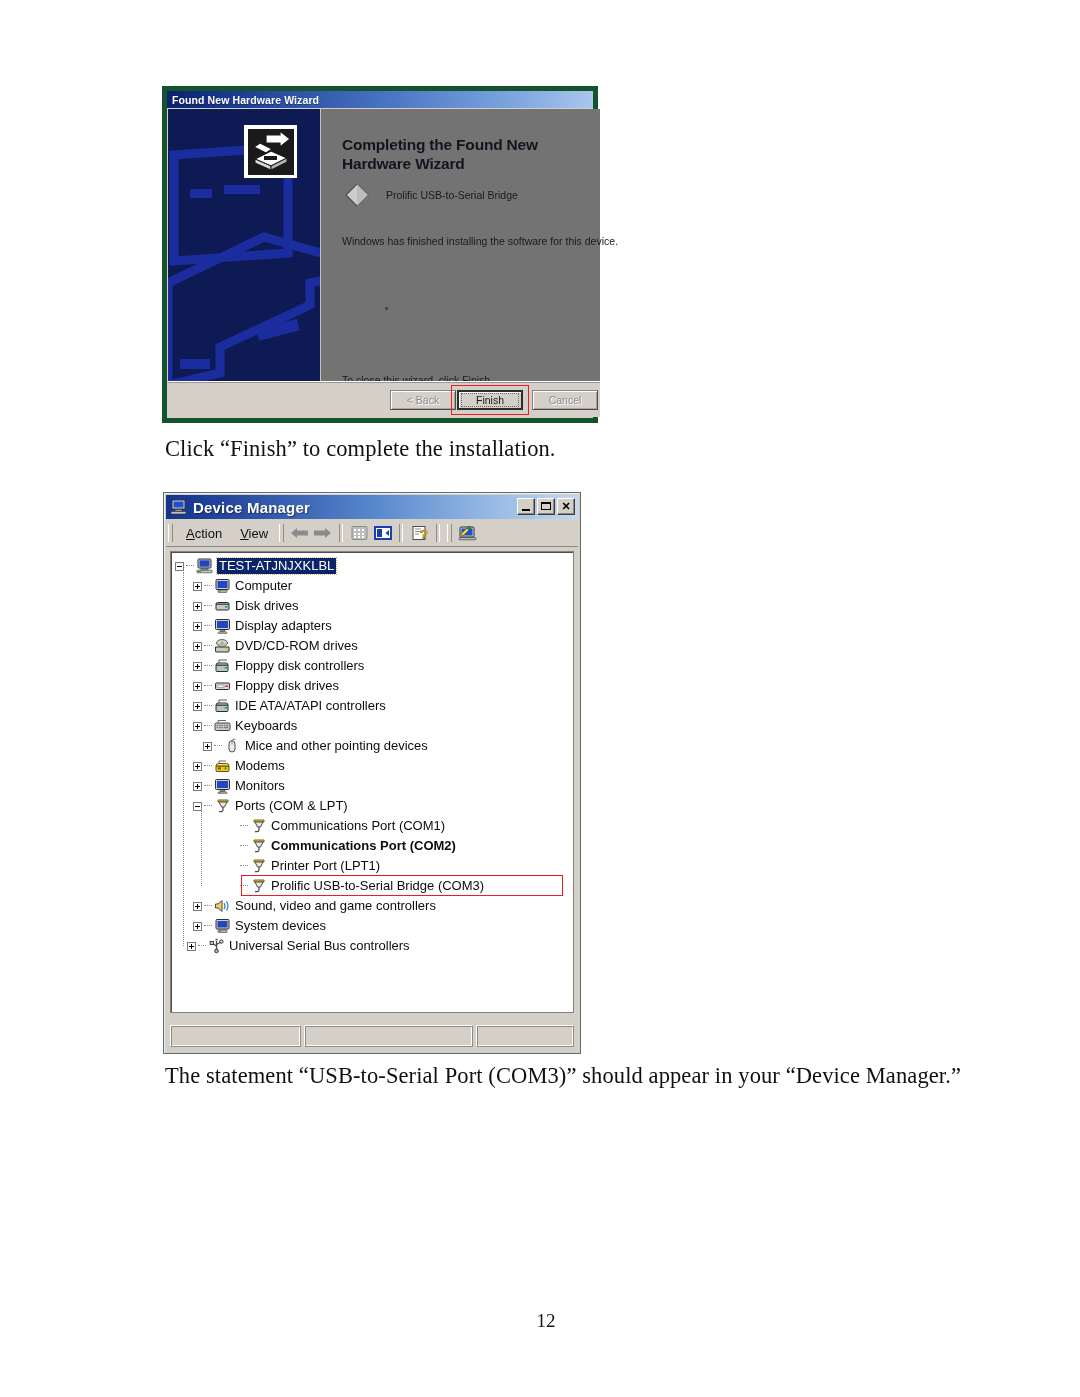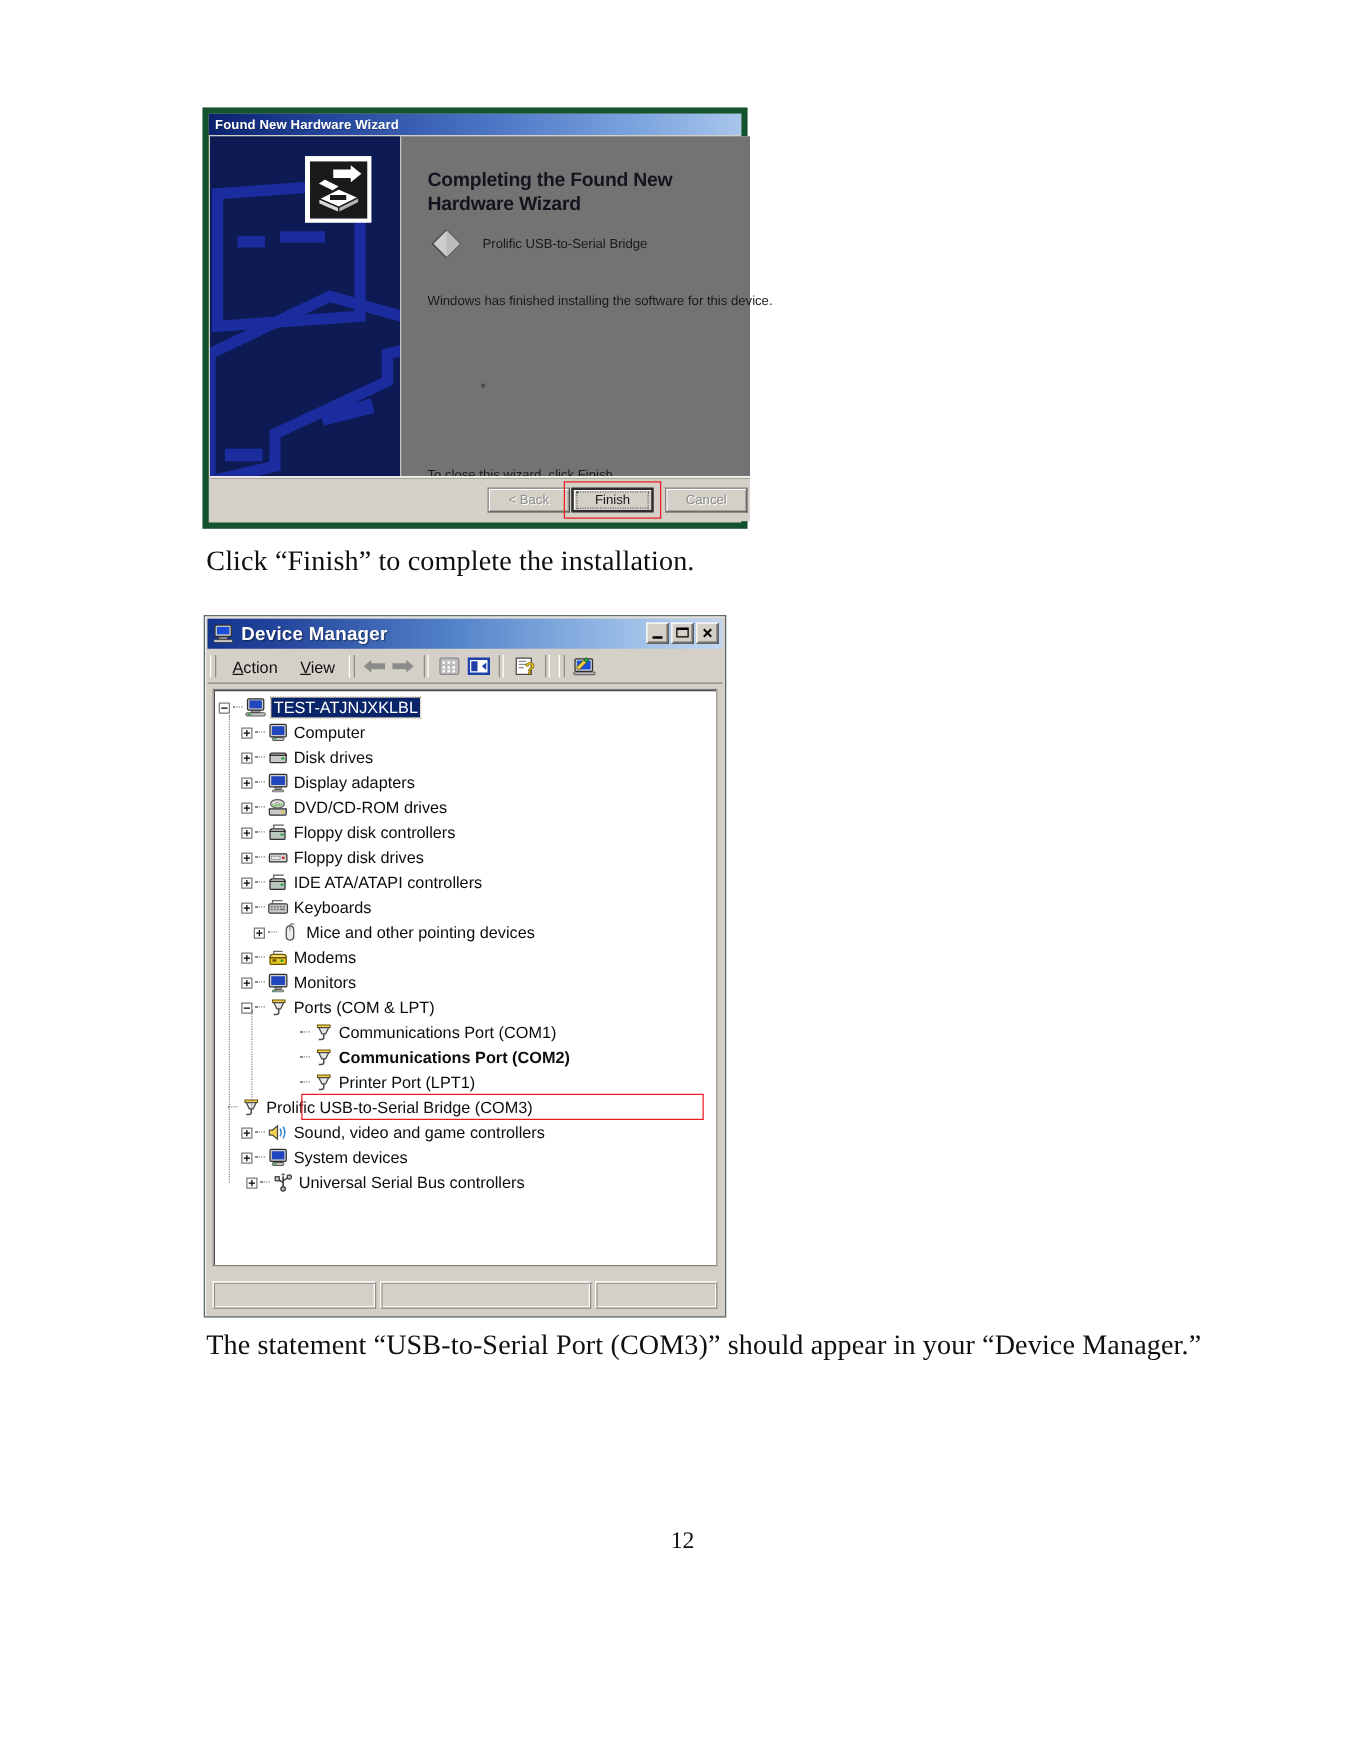--- a/index.html
+++ b/index.html
@@ -23,21 +23,21 @@
     font-size: 22.5px;
     color: #101010;
     white-space: nowrap;
     letter-spacing: 0.1px;
   }
   #caption-finish { left: 165px; top: 436px; }
   #caption-devmgr { left: 165px; top: 1063px; }
   #page-number {
     position: absolute;
     left: 0; right: 0;
-    top: 1222px;
+    top: 1310px;
     text-align: center;
     font-family: "Liberation Serif", serif;
     font-size: 19px;
     color: #151515;
     padding-left: 12px;
   }
 
   
   #wizard-window {
     position: absolute;
@@ -828,21 +828,21 @@
         <div class="tree-row" style="padding-left: 58px;">
           <span class="tree-expander no-box"></span>
           <span class="tree-dots" style="width: 8px;"></span>
           <span class="tree-icon"><svg width="17" height="16" viewBox="0 0 17 16">
               <path d="M4 2 L14 2 L14 4 L4 4 Z" fill="#f2d24a" stroke="#6a5200" stroke-width="0.9"></path>
               <path d="M5 4 L13 4 L10.5 9 L7.5 9 Z" fill="#e6e6e6" stroke="#4a4a4a" stroke-width="1"></path>
               <path d="M9 9 L9 12 Q9 13.6 7 13.6 L5 13.6" fill="none" stroke="#4a4a4a" stroke-width="1.2"></path>
             </svg></span>
           <span class="tree-label">Printer Port (LPT1)</span>
         </div>
-        <div class="tree-row" style="">
+        <div class="tree-row" style="padding-left: 58px;">
           <span class="tree-expander no-box"></span>
           <span class="tree-dots" style="width: 8px;"></span>
           <span class="tree-icon"><svg width="17" height="16" viewBox="0 0 17 16">
               <path d="M4 2 L14 2 L14 4 L4 4 Z" fill="#f2d24a" stroke="#6a5200" stroke-width="0.9"></path>
               <path d="M5 4 L13 4 L10.5 9 L7.5 9 Z" fill="#e6e6e6" stroke="#4a4a4a" stroke-width="1"></path>
               <path d="M9 9 L9 12 Q9 13.6 7 13.6 L5 13.6" fill="none" stroke="#4a4a4a" stroke-width="1.2"></path>
             </svg></span>
           <span class="tree-label">Prolific USB-to-Serial Bridge (COM3)</span>
         </div>
         <div class="tree-row" style="padding-left: 22px;">
@@ -865,21 +865,21 @@
           </span>
           <span class="tree-dots" style="width: 8px;"></span>
           <span class="tree-icon"><svg width="17" height="16" viewBox="0 0 17 16">
               <rect x="2" y="1.5" width="13" height="9.5" rx="1" fill="#cfcfcf" stroke="#2e2e2e" stroke-width="1"></rect>
               <rect x="3.5" y="3" width="10" height="6.5" fill="#2046c0"></rect>
               <rect x="4" y="12" width="9" height="2.4" rx="0.6" fill="#c0c0c0" stroke="#2e2e2e" stroke-width="0.6"></rect>
               <rect x="5" y="12.7" width="2.2" height="1" fill="#19a33a"></rect>
             </svg></span>
           <span class="tree-label">System devices</span>
         </div>
-        <div class="tree-row" style="padding-left: 26px;">
+        <div class="tree-row" style="padding-left: 16px;">
           <span class="tree-expander">
             <span class="h"></span>
             <span class="v"></span>
           </span>
           <span class="tree-dots" style="width: 8px;"></span>
           <span class="tree-icon"><svg width="17" height="16" viewBox="0 0 17 16">
               <path d="M8.5 3 L8.5 12" stroke="#4a4a4a" stroke-width="1.4"></path>
               <circle cx="8.5" cy="13" r="1.8" fill="#b8b8b8" stroke="#3a3a3a" stroke-width="1"></circle>
               <path d="M8.5 8 L4.5 5.5" stroke="#4a4a4a" stroke-width="1.2"></path>
               <rect x="2.2" y="3.4" width="3.2" height="3.2" fill="#cfcfcf" stroke="#3a3a3a" stroke-width="1"></rect>

